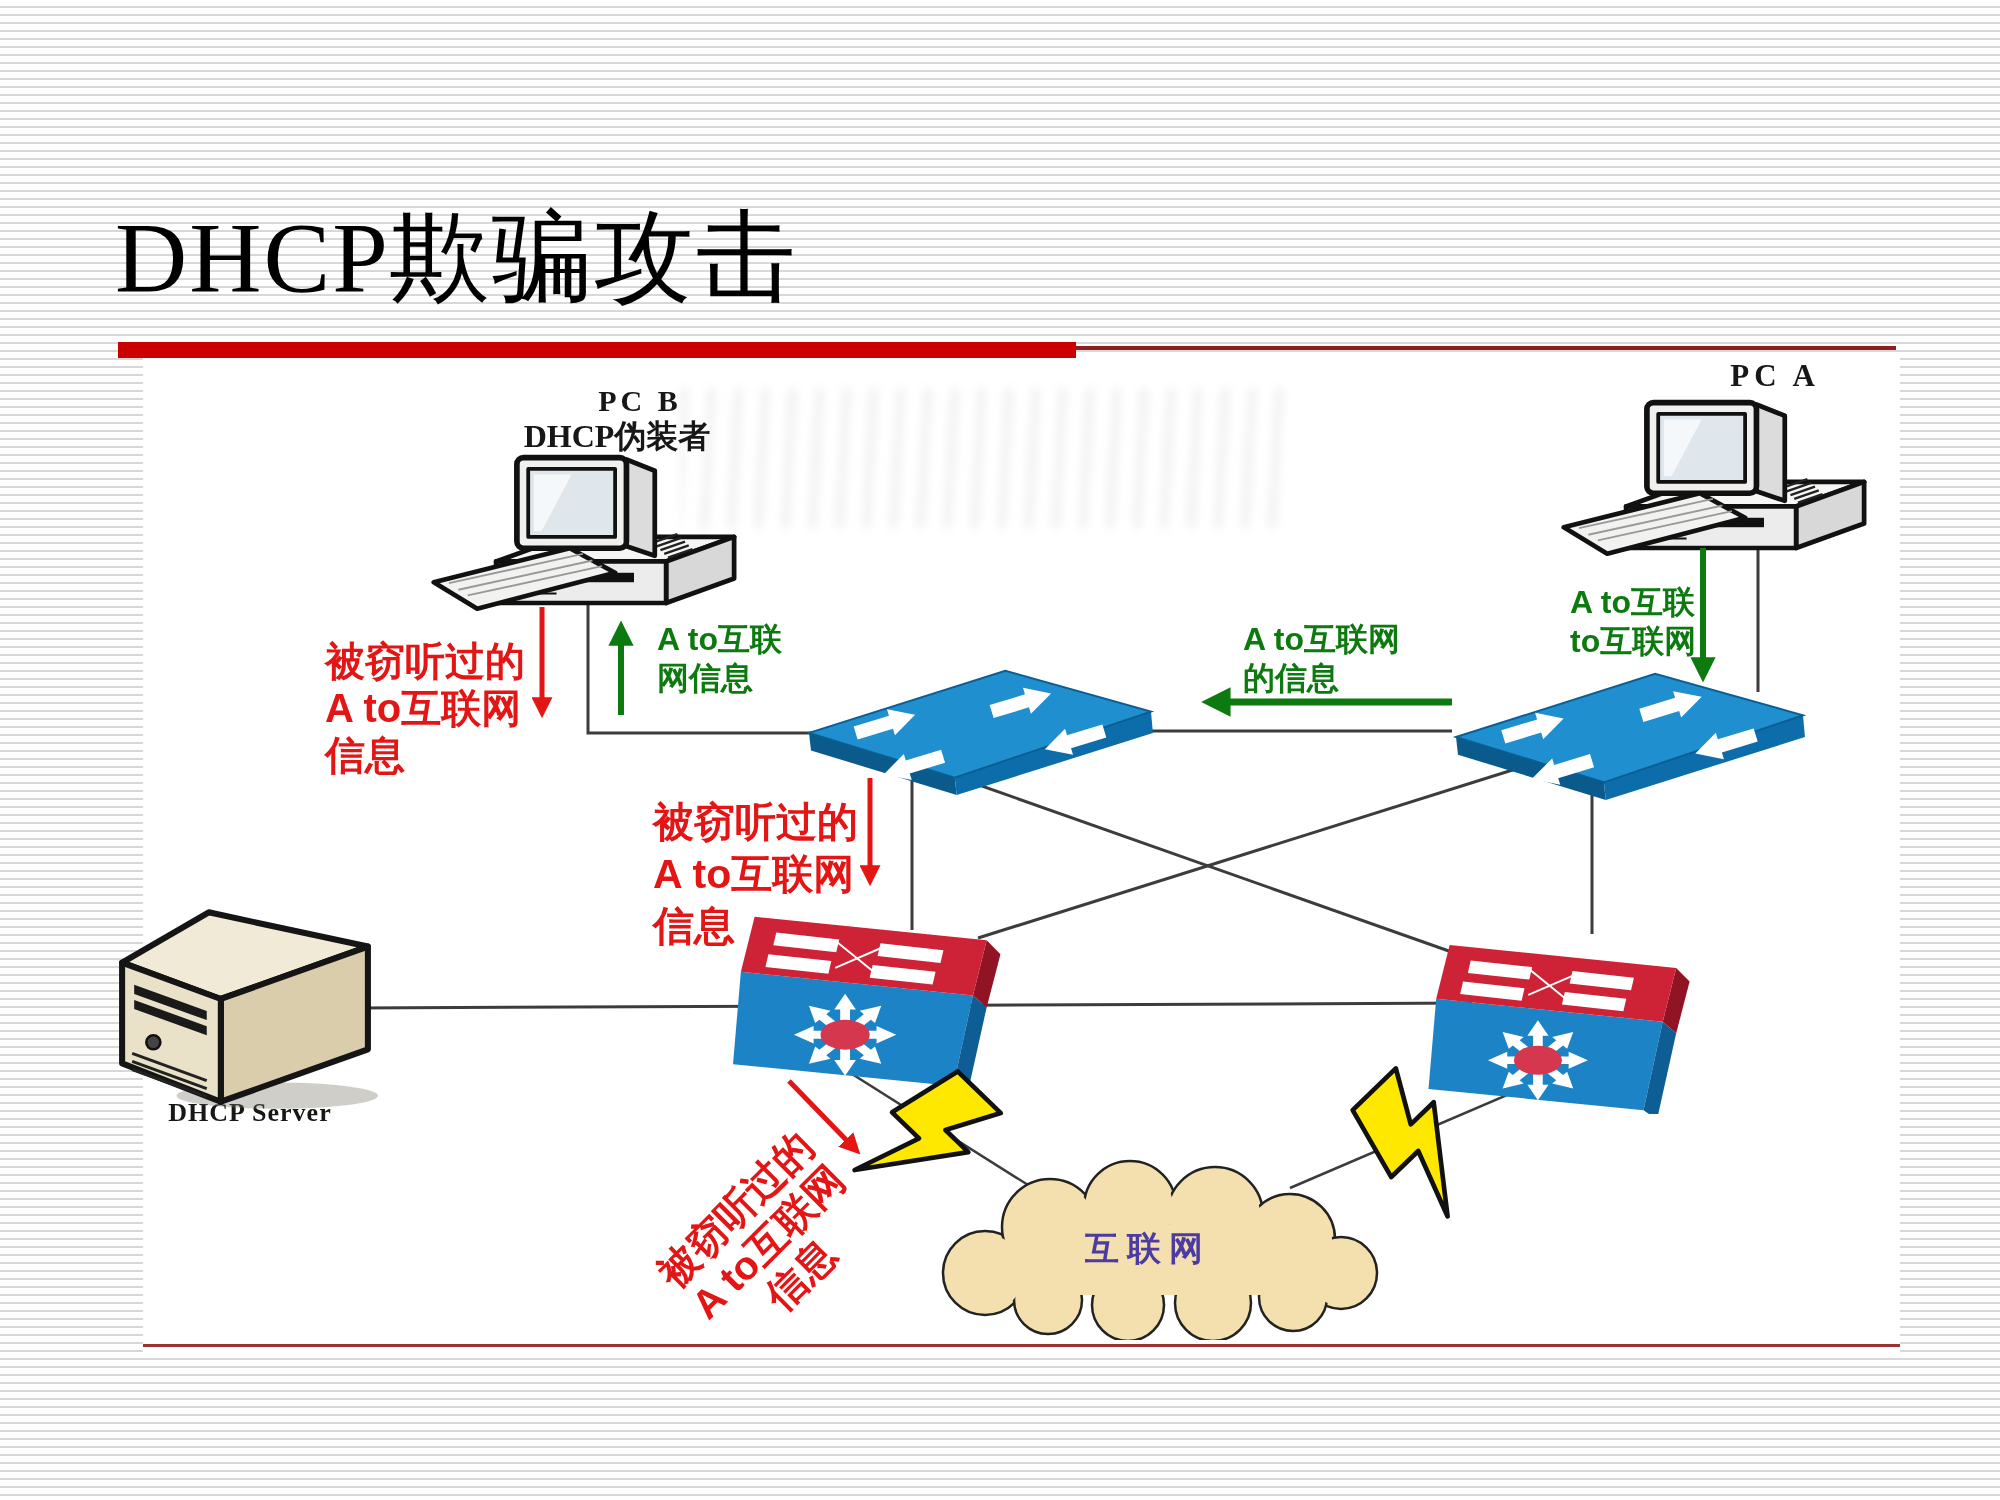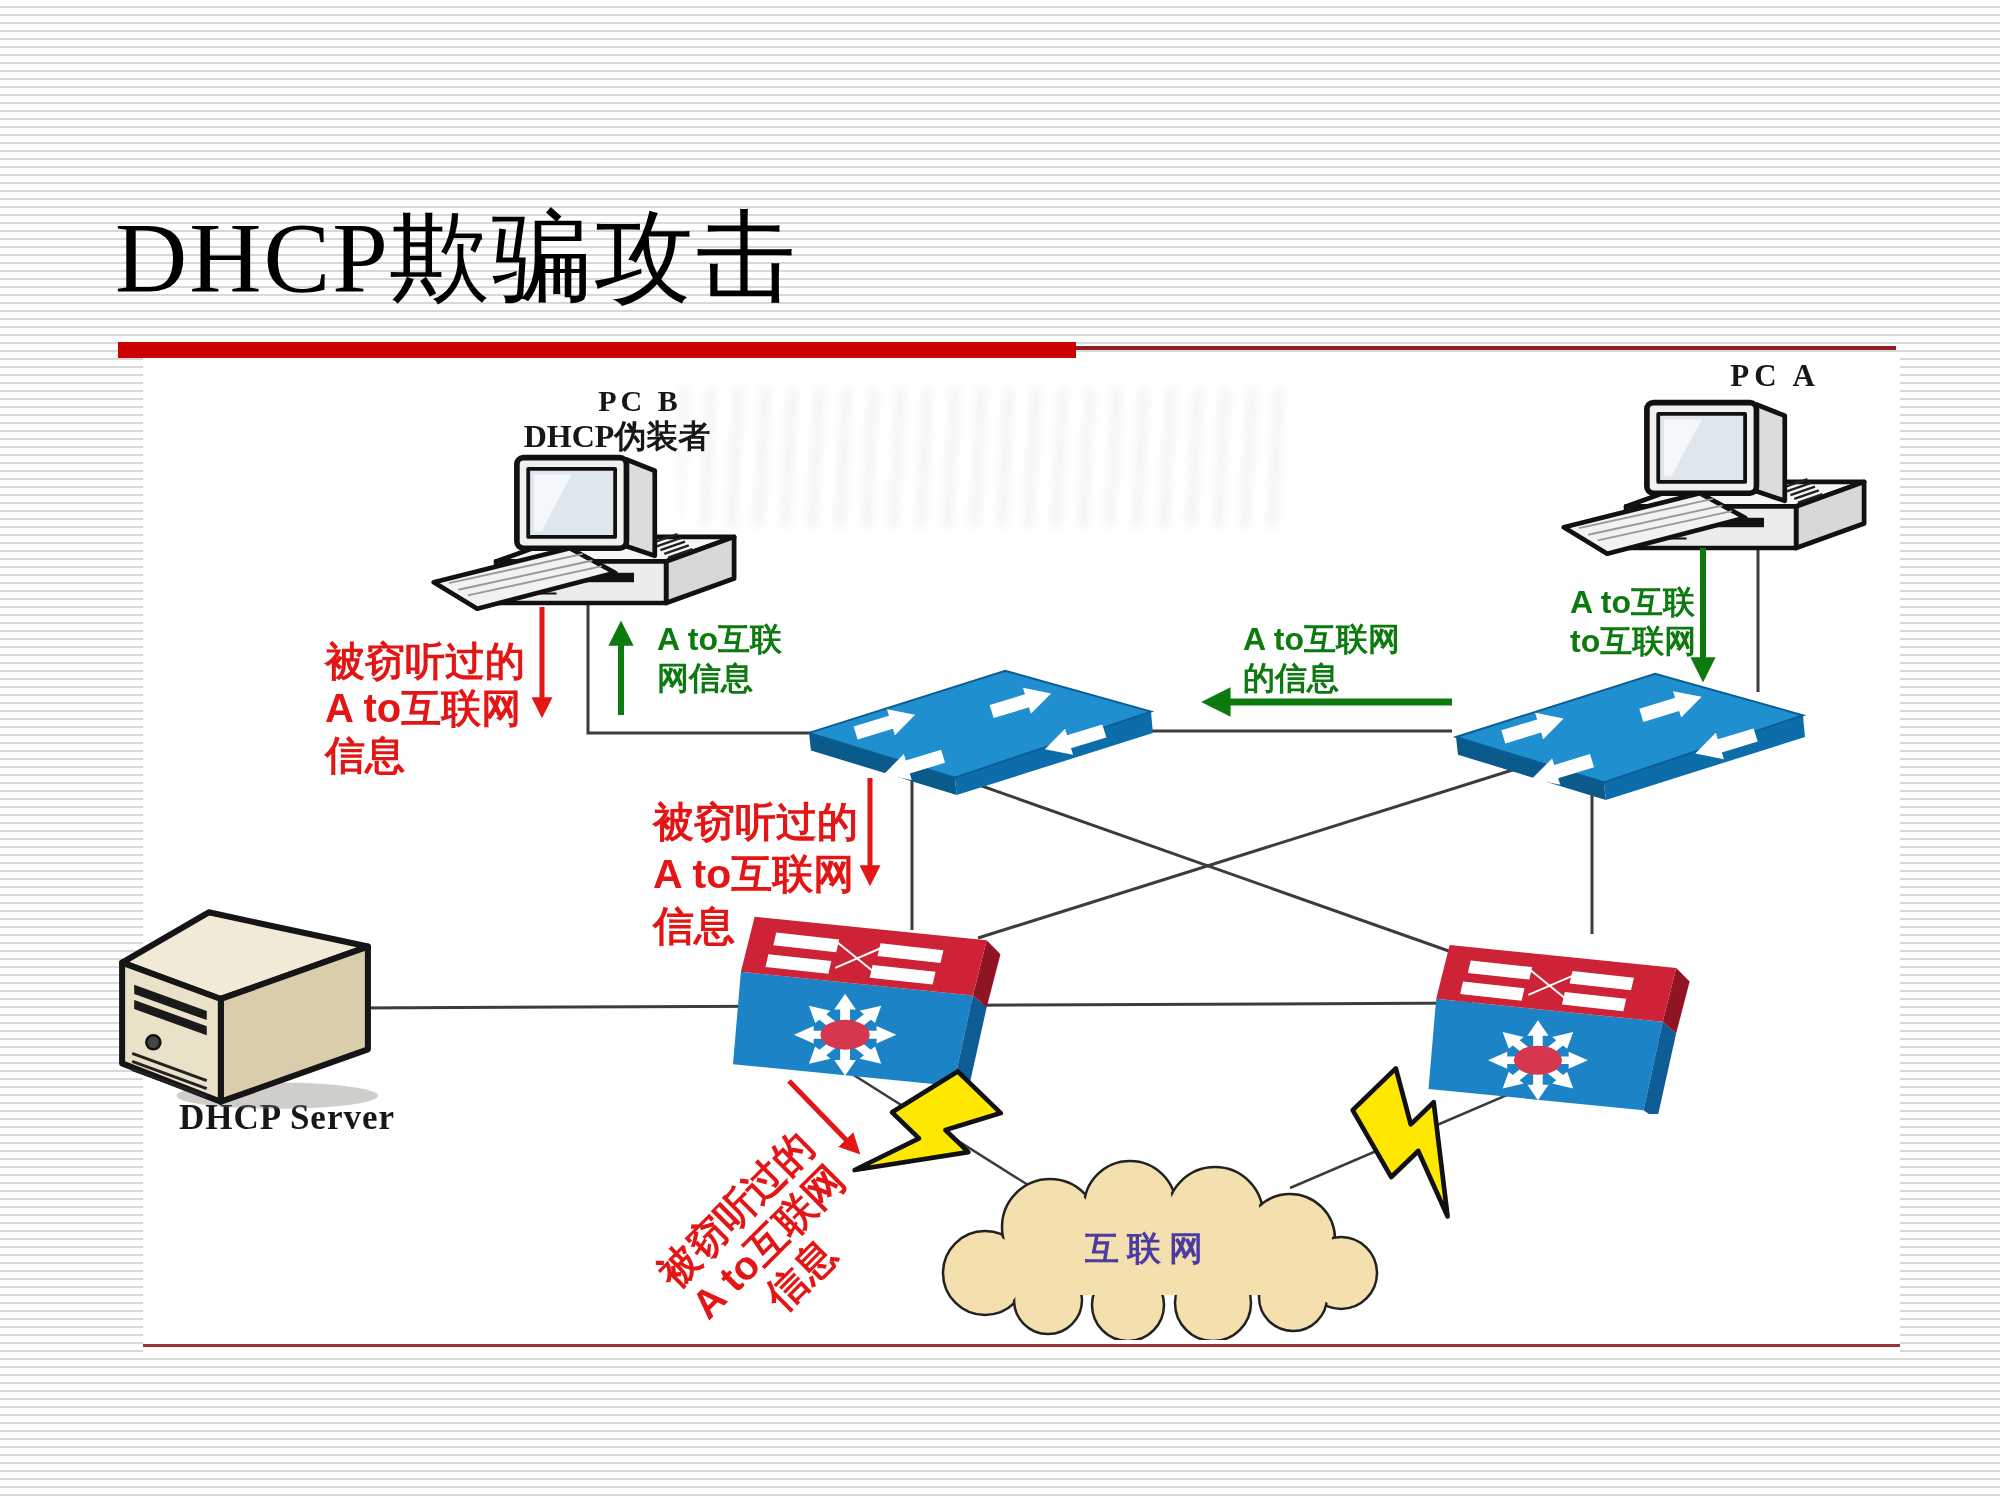--- a/index.html
+++ b/index.html
@@ -286,21 +286,21 @@
       <polygon points="26,86 98,112 98,121 26,95" fill="#1a1a1a"></polygon>
       <polygon points="26,101 98,127 98,136 26,110" fill="#1a1a1a"></polygon>
       <circle cx="45" cy="143" r="7" fill="#444" stroke="#111" stroke-width="2.5"></circle>
       <g stroke="#222" stroke-width="3">
         <line x1="24" y1="154" x2="98" y2="181"></line>
         <line x1="24" y1="162" x2="98" y2="189"></line>
         <line x1="24" y1="170" x2="98" y2="197"></line>
       </g>
     </svg>
   </div>
-  <div class="node-label" style="left:105px;top:1098px;width:290px;font-size:35px;text-align:right;letter-spacing:1px;">DHCP Server</div>
+  <div class="node-label" style="left:105px;top:1098px;width:290px;font-size:26px;text-align:center;letter-spacing:1px;">DHCP Server</div>
 
   <div class="clip" style="left:915px;top:1155px;width:480px;height:185px;z-index:2">
     <svg viewBox="0 0 480 185" width="480" height="185">
       <g fill="var(--cloud-fill)" stroke="#222" stroke-width="2.5">
         <circle cx="70" cy="118" r="42"></circle>
           <circle cx="135" cy="72" r="48"></circle>
           <circle cx="215" cy="52" r="46"></circle>
         <circle cx="300" cy="60" r="48"></circle>
           <circle cx="375" cy="84" r="45"></circle>
           <circle cx="426" cy="118" r="36"></circle>

